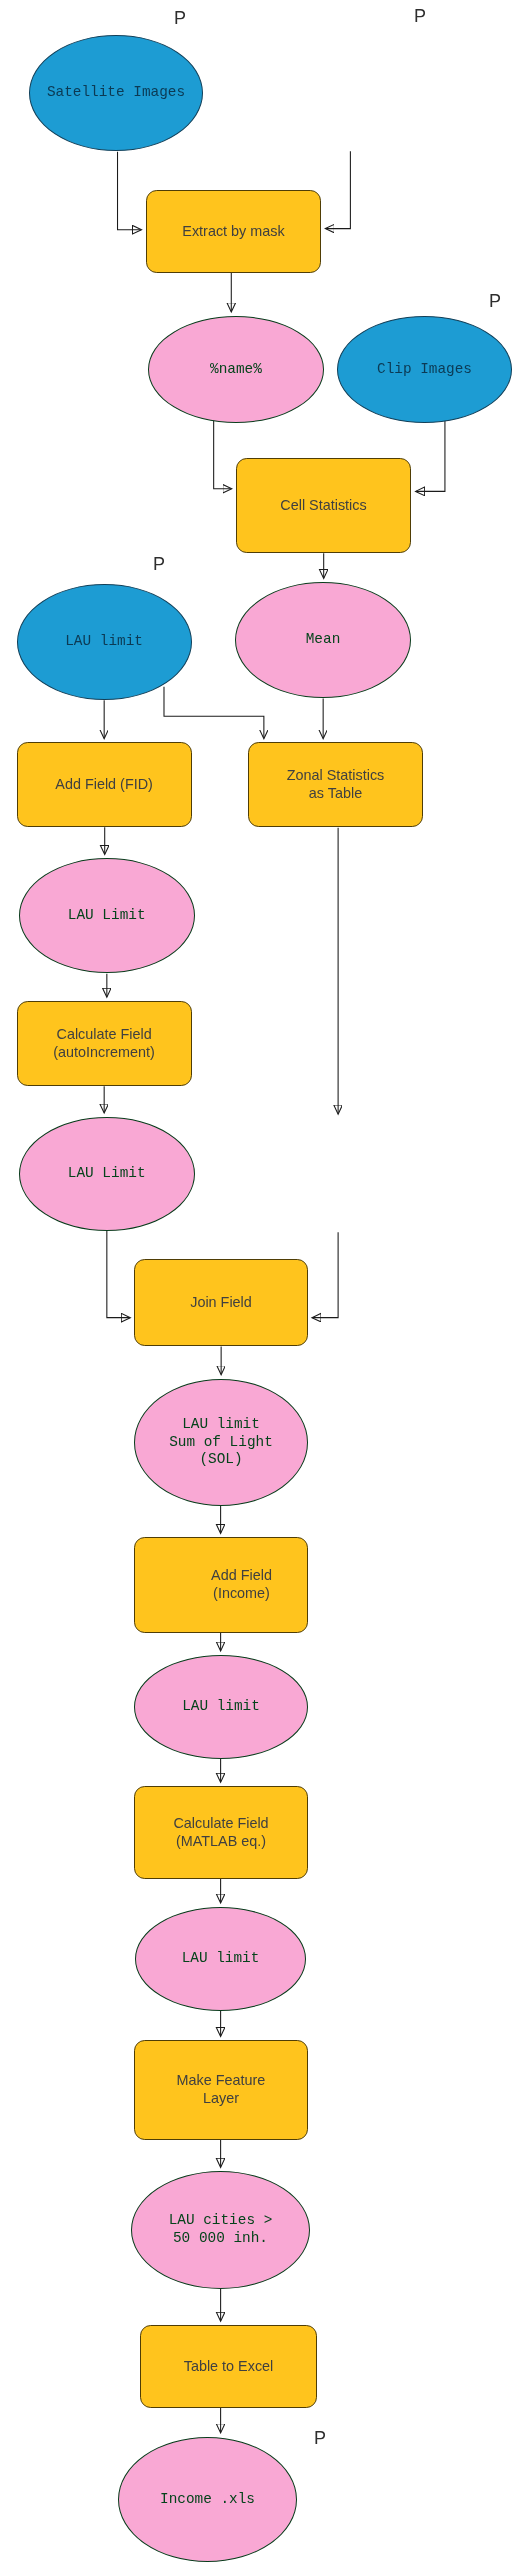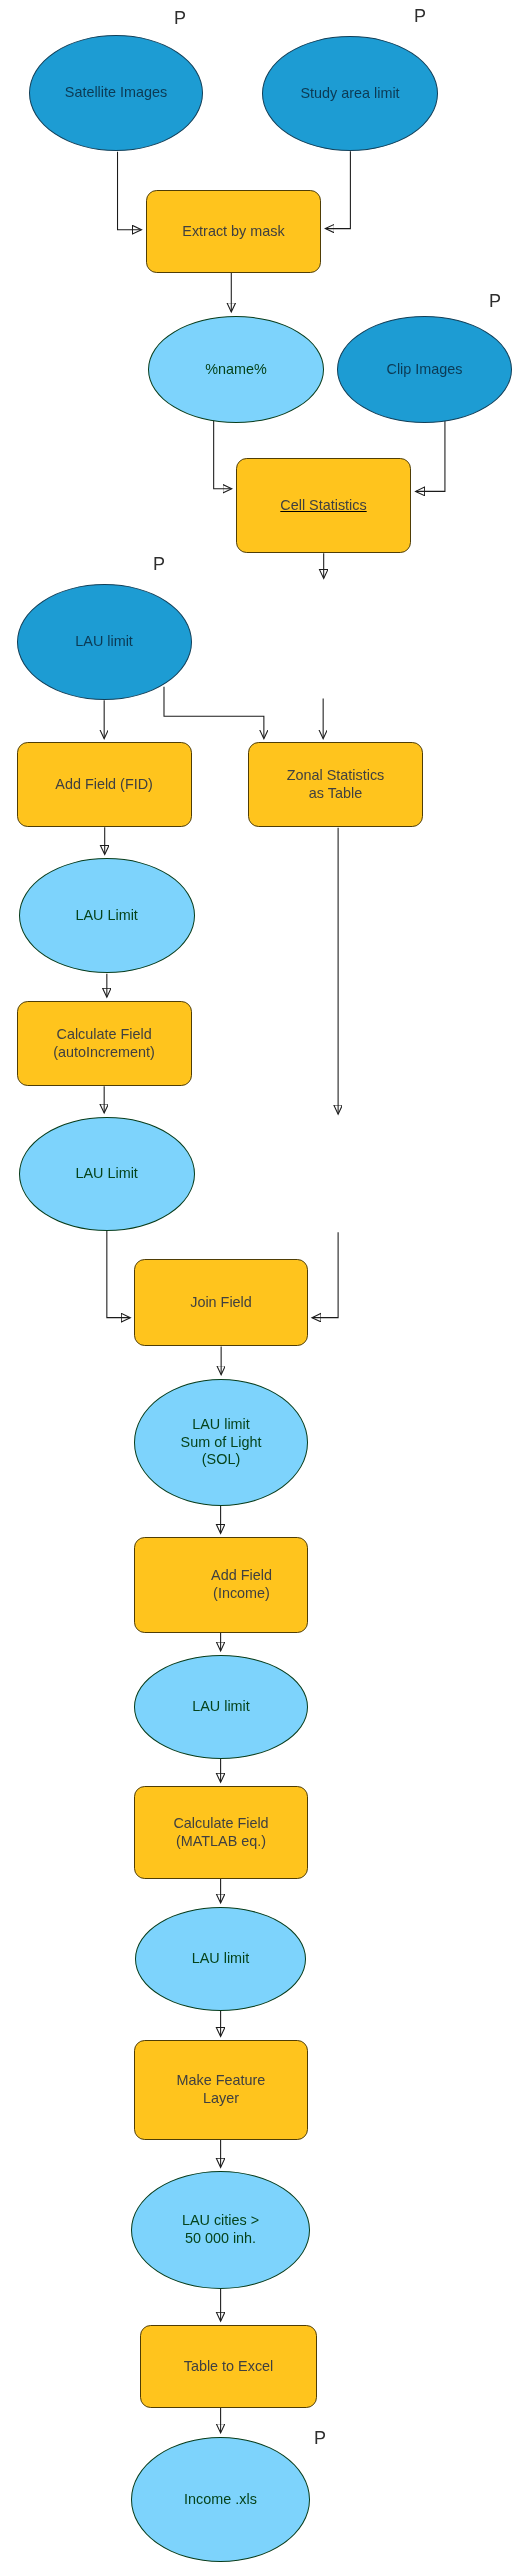--- a/index.html
+++ b/index.html
@@ -10,25 +10,25 @@
     font-family:"Liberation Sans", sans-serif;
     overflow:hidden;
   }
   .wires{position:absolute;left:0;top:0;width:524px;height:2576px;}
   .wires path{stroke:#1b1b1b;stroke-width:2;fill:none;}
   .node{
     position:absolute;
     display:flex;align-items:center;justify-content:center;
     text-align:center;box-sizing:border-box;
   }
-  .ellipse{border-radius:50%;}
+  .ellipse{border-radius:50%;font-family:Liberation Mono, monospace;}
   .box{border-radius:10.7px;}
   .input{background:#1d9cd3;border:1.1px solid #123f58;}
   .input .label{color:#0c3a54;}
-  .output{background:#7dd3fc;border:1.1px solid #083c1b;}
+  .output{background:#f9a8d4;border:1.1px solid #083c1b;}
   .output .label{color:#05431b;}
   .tool{background:#ffc41d;border:1.6px solid #4f3d05;}
   .tool .label{color:#404040;}
   .label{
     white-space:pre-line;
     font-size:14.4px;line-height:1.22;
     padding:0 4.3px;
   }
   .p-badge{
     position:absolute;
@@ -70,47 +70,47 @@
     <path d="M 413 3982 L 413 4057" marker-end="url(#arr)"></path>
     <path d="M 413 4285 L 413 4345" marker-end="url(#arr)"></path>
     <path d="M 413 4508 L 413 4554" marker-end="url(#arr)"></path>
   </svg>
 
   <div class="node ellipse input" style="left:29px;top:35px;width:174px;height:116px;">
     <span class="label">Satellite Images</span>
   </div>
   <span class="p-badge" style="left:174px;top:7.5px;">P</span>
 
-  <div class="node ellipse input" style="left:262px;top:36px;width:176px;height:115px;">
-    <span class="label">Study area limit</span>
-  </div>
   <span class="p-badge" style="left:414px;top:6.4px;">P</span>
 
   <div class="node box tool" style="left:146px;top:190px;width:175px;height:83px;">
     <span class="label">Extract by mask</span>
   </div>
 
   <div class="node ellipse output" style="left:148px;top:316px;width:176px;height:107px;">
     <span class="label">%name%</span>
   </div>
 
   <div class="node ellipse input" style="left:337px;top:316px;width:175px;height:107px;">
     <span class="label">Clip Images</span>
   </div>
   <span class="p-badge" style="left:489px;top:291px;">P</span>
 
-  <div class="node box tool" style="left:236px;top:458px;width:175px;height:95px;text-decoration:underline;">
+  <div class="node box tool" style="left:236px;top:458px;width:175px;height:95px;">
     <span class="label">Cell Statistics</span>
   </div>
 
   <div class="node ellipse input" style="left:16.6px;top:584px;width:175px;height:116px;">
     <span class="label">LAU limit</span>
   </div>
   <span class="p-badge" style="left:153px;top:554px;">P</span>
 
+  <div class="node ellipse output" style="left:235px;top:582px;width:176px;height:116px;">
+    <span class="label">Mean</span>
+  </div>
 
   <div class="node box tool" style="left:16.6px;top:742px;width:175px;height:85px;">
     <span class="label">Add Field (FID)</span>
   </div>
 
   <div class="node box tool" style="left:248px;top:742px;width:175px;height:85px;">
     <span class="label">Zonal Statistics
 as Table</span>
   </div>
 
@@ -163,19 +163,19 @@
 
   <div class="node ellipse output" style="left:131px;top:2171px;width:179px;height:118px;">
     <span class="label">LAU cities &gt;
 50 000 inh.</span>
   </div>
 
   <div class="node box tool" style="left:132px;top:2325px;width:177px;height:83px;margin-left:8px;">
     <span class="label">Table to Excel</span>
   </div>
 
-  <div class="node ellipse output" style="left:131px;top:2437px;width:179px;height:125px;">
+  <div class="node ellipse output" style="left:118px;top:2437px;width:179px;height:125px;">
     <span class="label">Income .xls</span>
   </div>
   <span class="p-badge" style="left:314px;top:2428px;">P</span>
 
 </div>
 
 
 </body></html>

